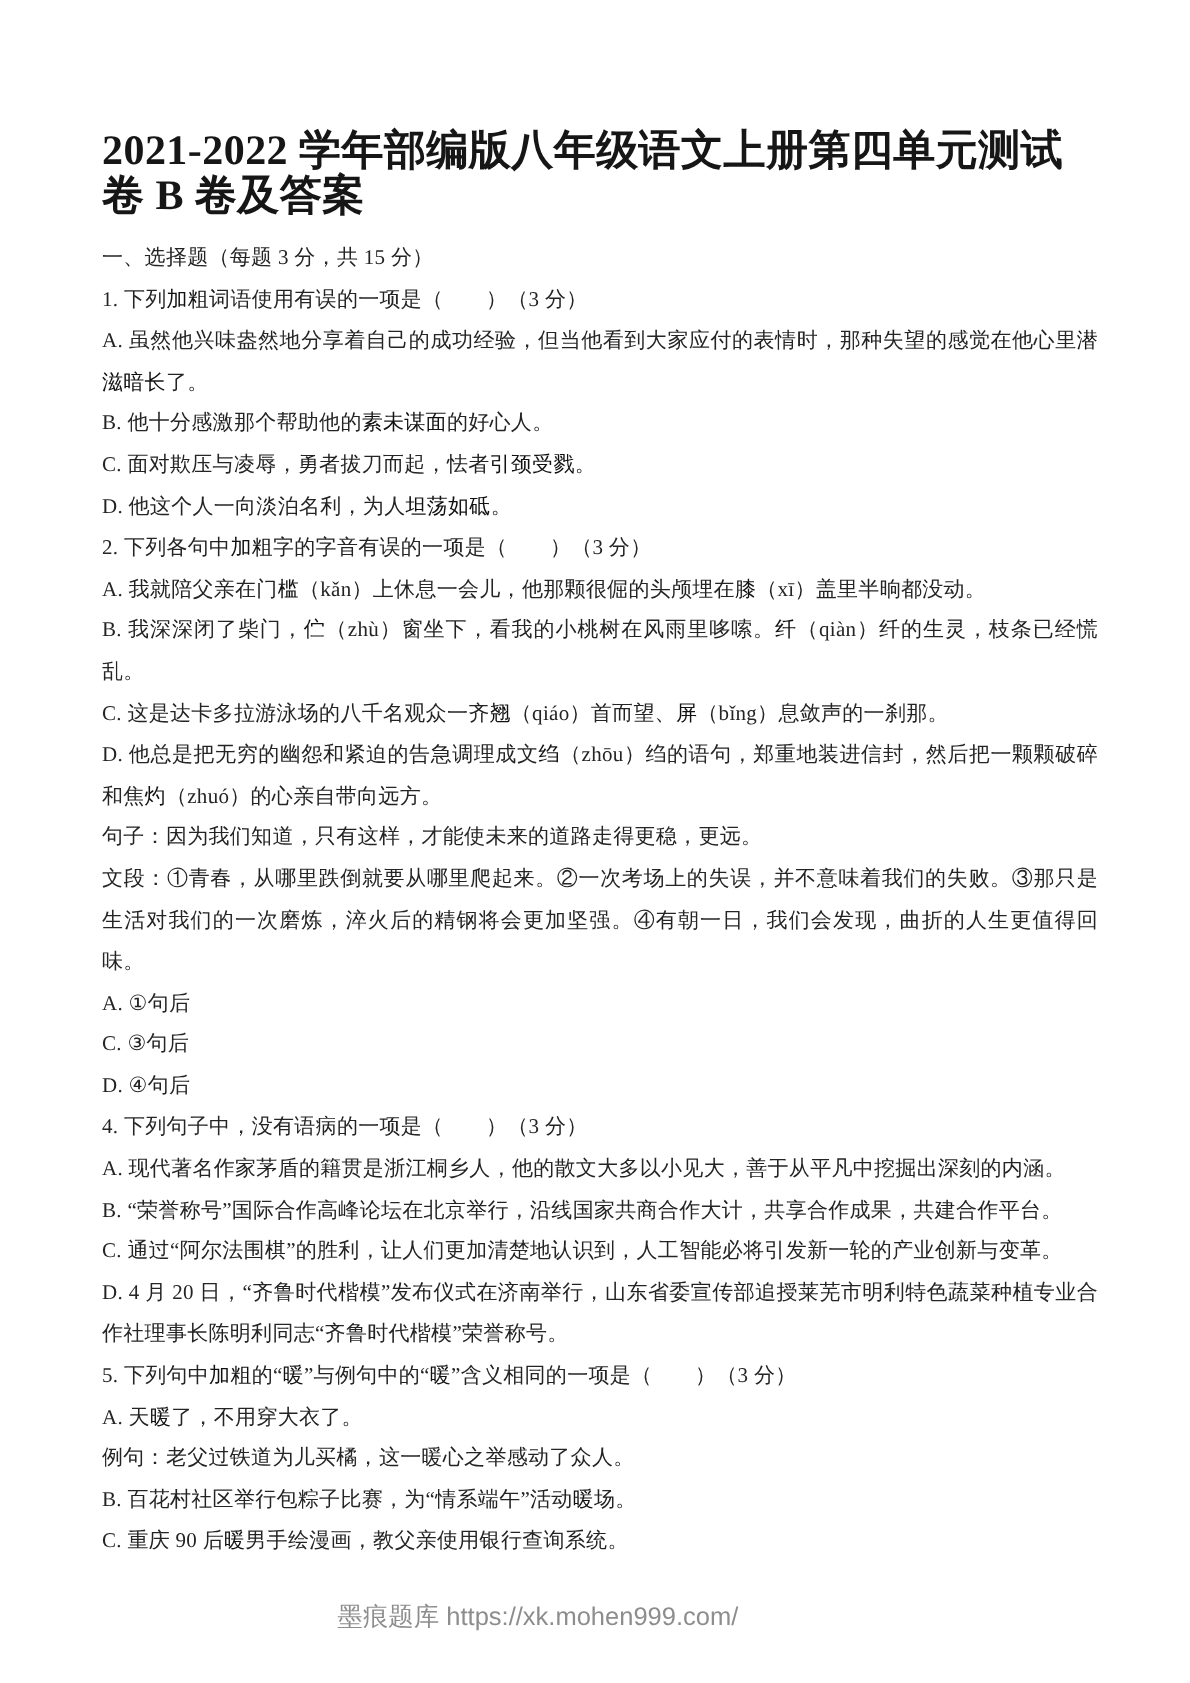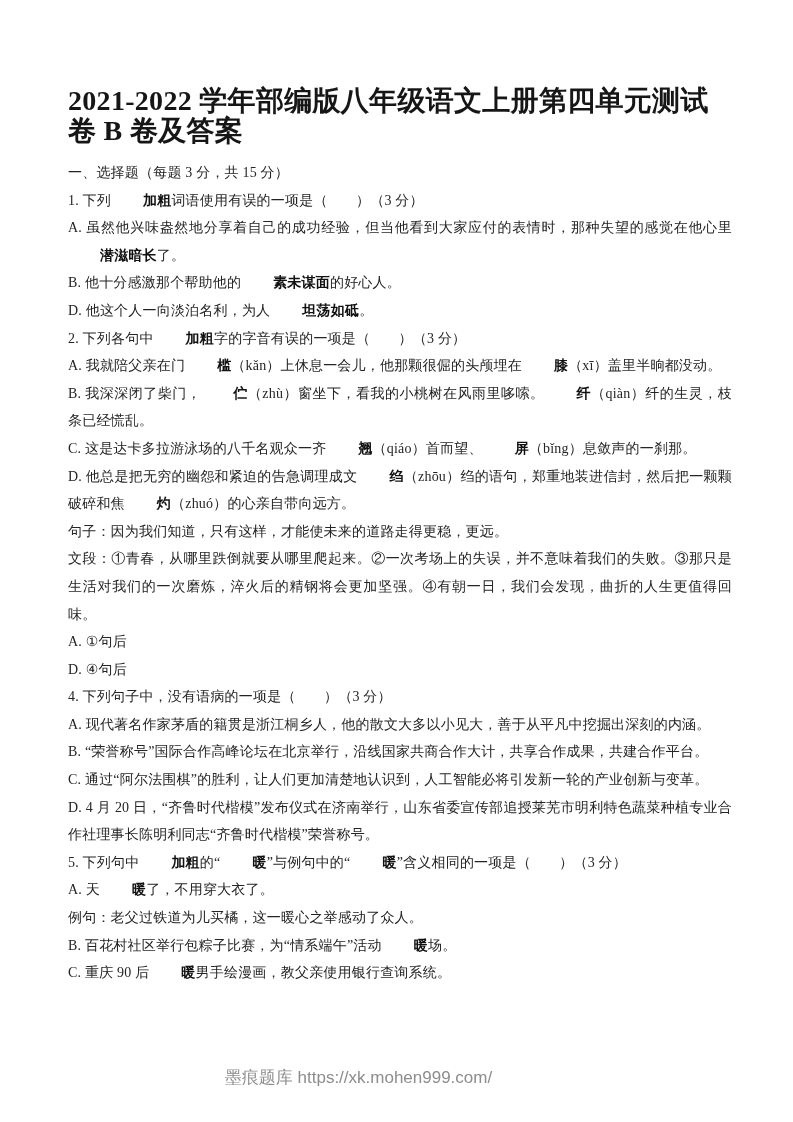--- a/index.html
+++ b/index.html
@@ -27,21 +27,21 @@
     letter-spacing: 0.3px;
   }
   .section-heading,
   .questions p {
     font-size: 14px;
     line-height: 27.6px;
     margin: 0;
     text-align: justify;
     letter-spacing: 0.2px;
   }
-  .questions p b { font-weight: bold; color: #111; margin-left: 32px; }
+  .questions p b { font-weight: normal; color: #111; }
   .footer {
     position: absolute;
     top: 1066px;
     left: 0;
     width: 100%;
     text-align: center;
     font-family: "Liberation Sans", "DejaVu Sans", sans-serif;
     font-size: 17px;
     color: #8d8d8d;
   }
@@ -51,29 +51,31 @@
 <body>
 
 <div class="page">
   <div class="content">
     <h1 class="doc-title">2021-2022 学年部编版八年级语文上册第四单元测试卷 B 卷及答案</h1>
     <p class="section-heading">一、选择题（每题 3 分，共 15 分）</p>
     <div class="questions">
         <p><span>1. 下列</span><b>加粗</b><span>词语使用有误的一项是（　　）（3 分）</span></p>
         <p><span>A. 虽然他兴味盎然地分享着自己的成功经验，但当他看到大家应付的表情时，那种失望的感觉在他心里</span><b>潜滋暗长</b><span>了。</span></p>
         <p><span>B. 他十分感激那个帮助他的</span><b>素未谋面</b><span>的好心人。</span></p>
+        <p><span>C. 面对欺压与凌辱，勇者拔刀而起，怯者</span><b>引颈受戮</b><span>。</span></p>
         <p><span>D. 他这个人一向淡泊名利，为人</span><b>坦荡如砥</b><span>。</span></p>
         <p><span>2. 下列各句中</span><b>加粗</b><span>字的字音有误的一项是（　　）（3 分）</span></p>
         <p><span>A. 我就陪父亲在门</span><b>槛</b><span>（kǎn）上休息一会儿，他那颗很倔的头颅埋在</span><b>膝</b><span>（xī）盖里半晌都没动。</span></p>
         <p><span>B. 我深深闭了柴门，</span><b>伫</b><span>（zhù）窗坐下，看我的小桃树在风雨里哆嗦。</span><b>纤</b><span>（qiàn）纤的生灵，枝条已经慌乱。</span></p>
         <p><span>C. 这是达卡多拉游泳场的八千名观众一齐</span><b>翘</b><span>（qiáo）首而望、</span><b>屏</b><span>（bǐng）息敛声的一刹那。</span></p>
         <p><span>D. 他总是把无穷的幽怨和紧迫的告急调理成文</span><b>绉</b><span>（zhōu）绉的语句，郑重地装进信封，然后把一颗颗破碎和焦</span><b>灼</b><span>（zhuó）的心亲自带向远方。</span></p>
         <p><span>句子：因为我们知道，只有这样，才能使未来的道路走得更稳，更远。</span></p>
         <p><span>文段：①青春，从哪里跌倒就要从哪里爬起来。②一次考场上的失误，并不意味着我们的失败。③那只是生活对我们的一次磨炼，淬火后的精钢将会更加坚强。④有朝一日，我们会发现，曲折的人生更值得回味。</span></p>
         <p><span>A. ①句后</span></p>
+        <p><span>C. ③句后</span></p>
         <p><span>D. ④句后</span></p>
         <p><span>4. 下列句子中，没有语病的一项是（　　）（3 分）</span></p>
         <p><span>A. 现代著名作家茅盾的籍贯是浙江桐乡人，他的散文大多以小见大，善于从平凡中挖掘出深刻的内涵。</span></p>
         <p><span>B. “荣誉称号”国际合作高峰论坛在北京举行，沿线国家共商合作大计，共享合作成果，共建合作平台。</span></p>
         <p><span>C. 通过“阿尔法围棋”的胜利，让人们更加清楚地认识到，人工智能必将引发新一轮的产业创新与变革。</span></p>
         <p><span>D. 4 月 20 日，“齐鲁时代楷模”发布仪式在济南举行，山东省委宣传部追授莱芜市明利特色蔬菜种植专业合作社理事长陈明利同志“齐鲁时代楷模”荣誉称号。</span></p>
         <p><span>5. 下列句中</span><b>加粗</b><span>的“</span><b>暖</b><span>”与例句中的“</span><b>暖</b><span>”含义相同的一项是（　　）（3 分）</span></p>
         <p><span>A. 天</span><b>暖</b><span>了，不用穿大衣了。</span></p>
         <p><span>例句：老父过铁道为儿买橘，这一暖心之举感动了众人。</span></p>
         <p><span>B. 百花村社区举行包粽子比赛，为“情系端午”活动</span><b>暖</b><span>场。</span></p>

